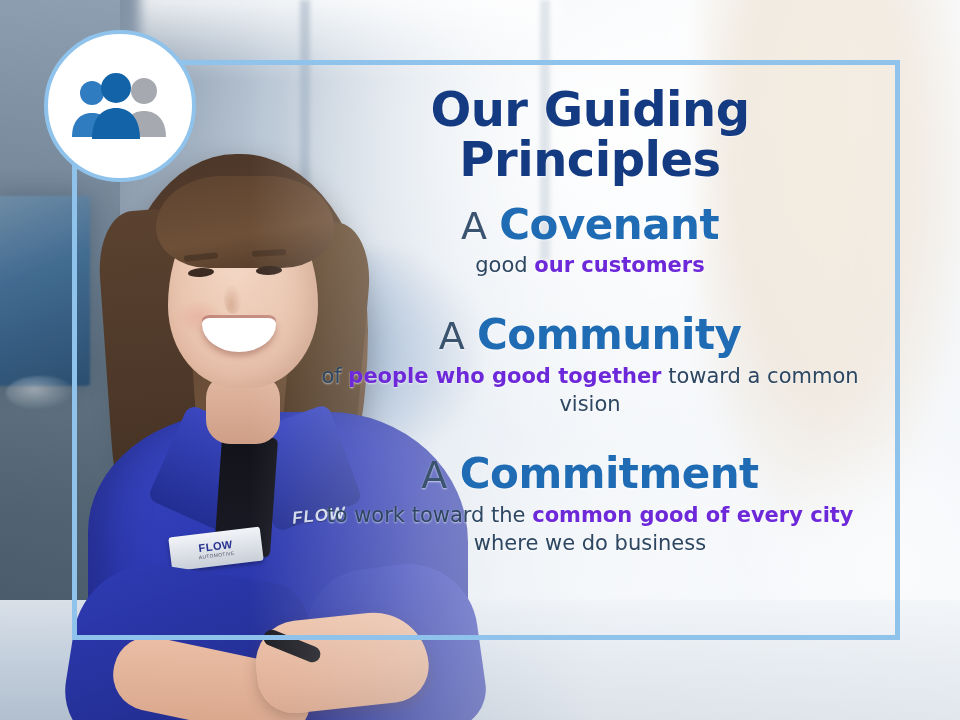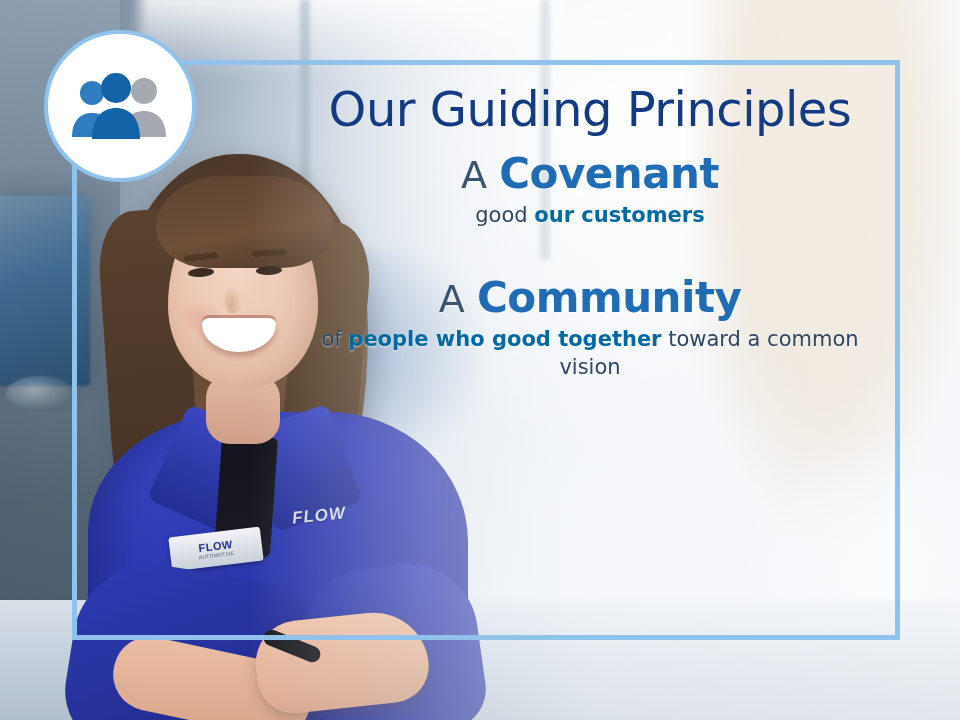--- a/index.html
+++ b/index.html
@@ -276,21 +276,21 @@
 
   
   .text-col {
     position: absolute;
     left: 300px; top: 84px;
     width: 580px;
     text-align: center;
   }
   .headline {
     font-family: "DejaVu Sans", sans-serif;
-    font-weight: normal;
+    font-weight: bold;
     font-size: 48px;
     line-height: 1.05;
     color: #143a82;
     letter-spacing: -0.5px;
     text-align: center;
     margin-bottom: 18px;
     text-shadow: 0 1px 2px rgba(255,255,255,.6);
   }
   .principle { margin-bottom: 16px; }
   .p-title {
@@ -308,24 +308,24 @@
   }
   .p-title .word { font-weight: bold; }
   .p-sub {
     font-family: "DejaVu Sans", sans-serif;
     font-size: 21px;
     line-height: 1.34;
     color: #2d4661;
     margin-top: 4px;
     text-shadow: 0 1px 2px rgba(255,255,255,.65);
   }
-  .p-sub b { font-weight: bold; color: #0369a1; }
+  .p-sub b { font-weight: bold; color: #6d28d9; }
 
   .r1 { margin-top: 10px; }
-  .r2 { margin-top: 47px; }
+  .r2 { margin-top: 34px; }
   .r3 { margin-top: 34px; }
 </style>
 </head>
 <body>
 
 <div id="stage">
 
   <div class="photo-base"></div>
   <div class="ceiling-light"></div>
   <div class="window-mullion" style="left:300px;"></div>
@@ -402,15 +402,24 @@
     <div class="principle r2">
       <div class="p-title">
         <span class="art">A</span>
         <span class="word">Community</span>
       </div>
       <div class="p-sub">
         <span>of </span><b>people who good together</b><span> toward a common vision</span>
       </div>
     </div>
 
+    <div class="principle r3">
+      <div class="p-title">
+        <span class="art">A</span>
+        <span class="word">Commitment</span>
+      </div>
+      <div class="p-sub">
+        <span>to work toward the </span><b>common good of every city</b><span> where we do business</span>
+      </div>
+    </div>
   </div>
 
 </div>
 
 </body></html>

